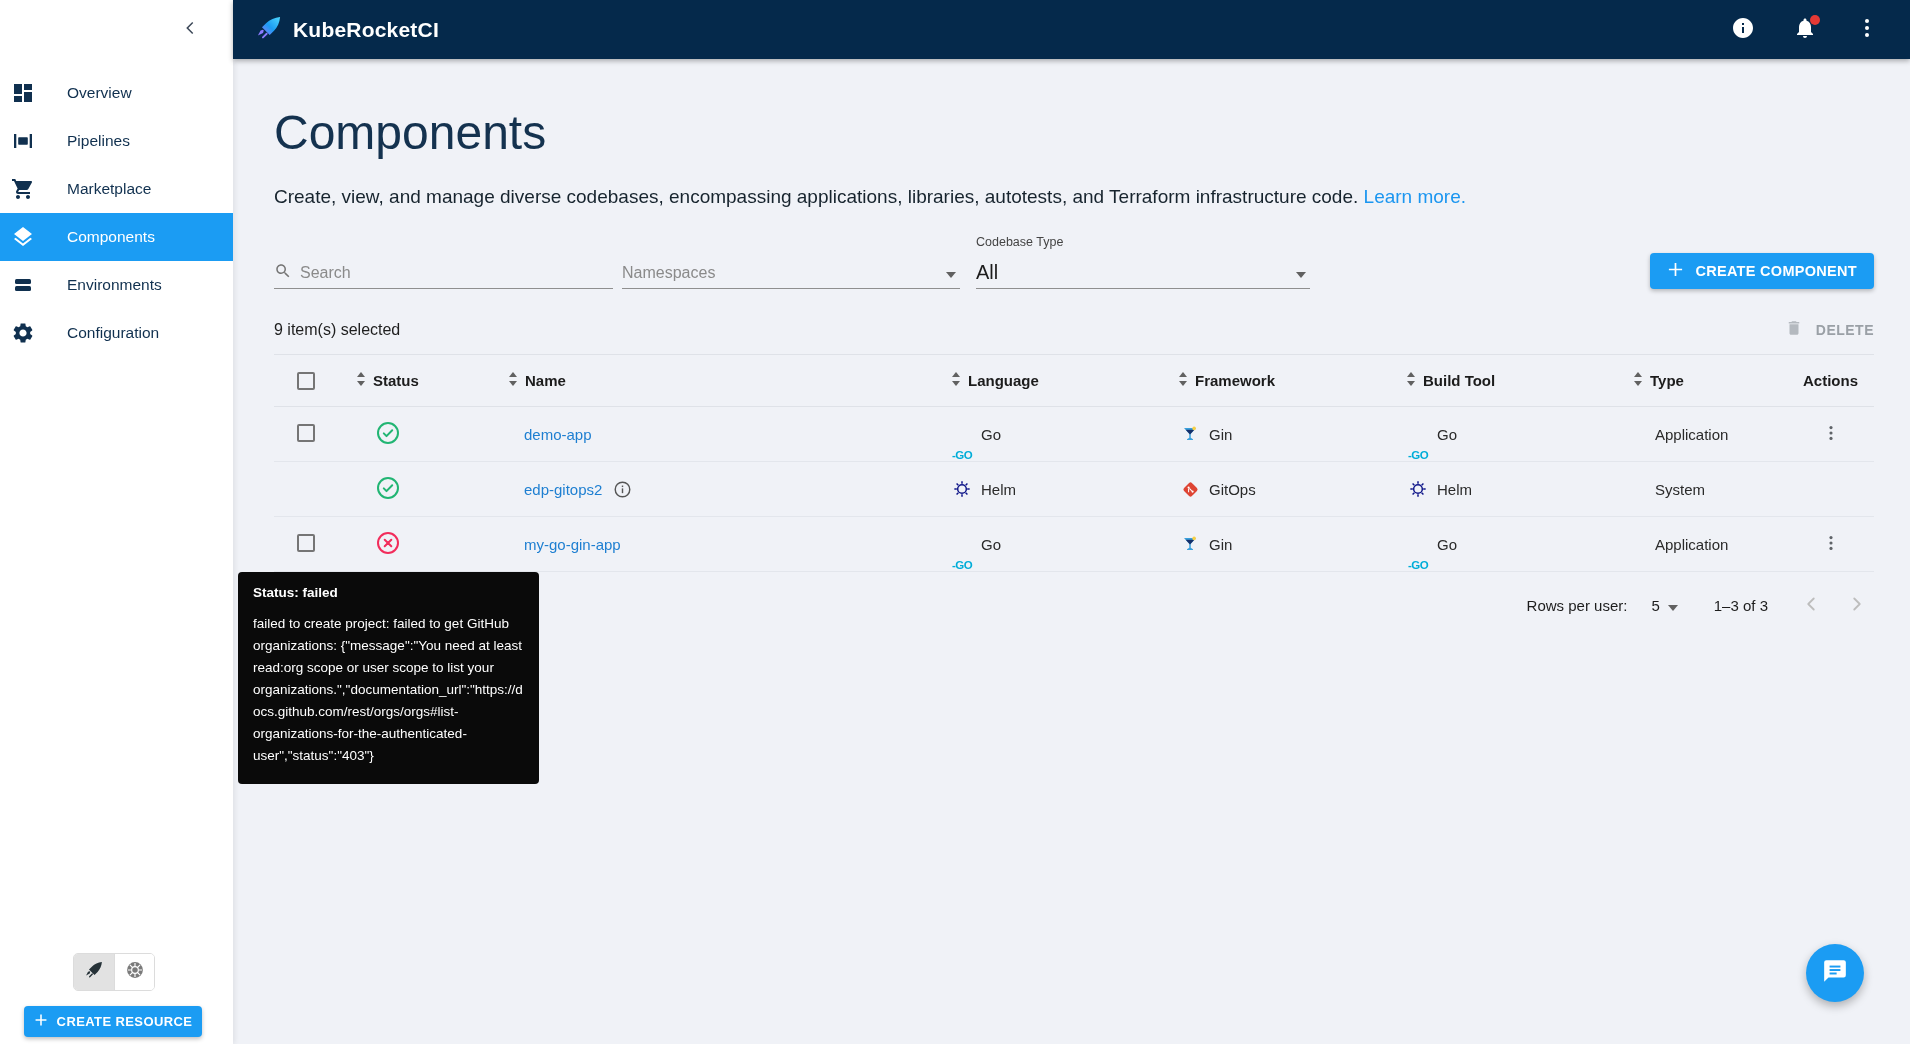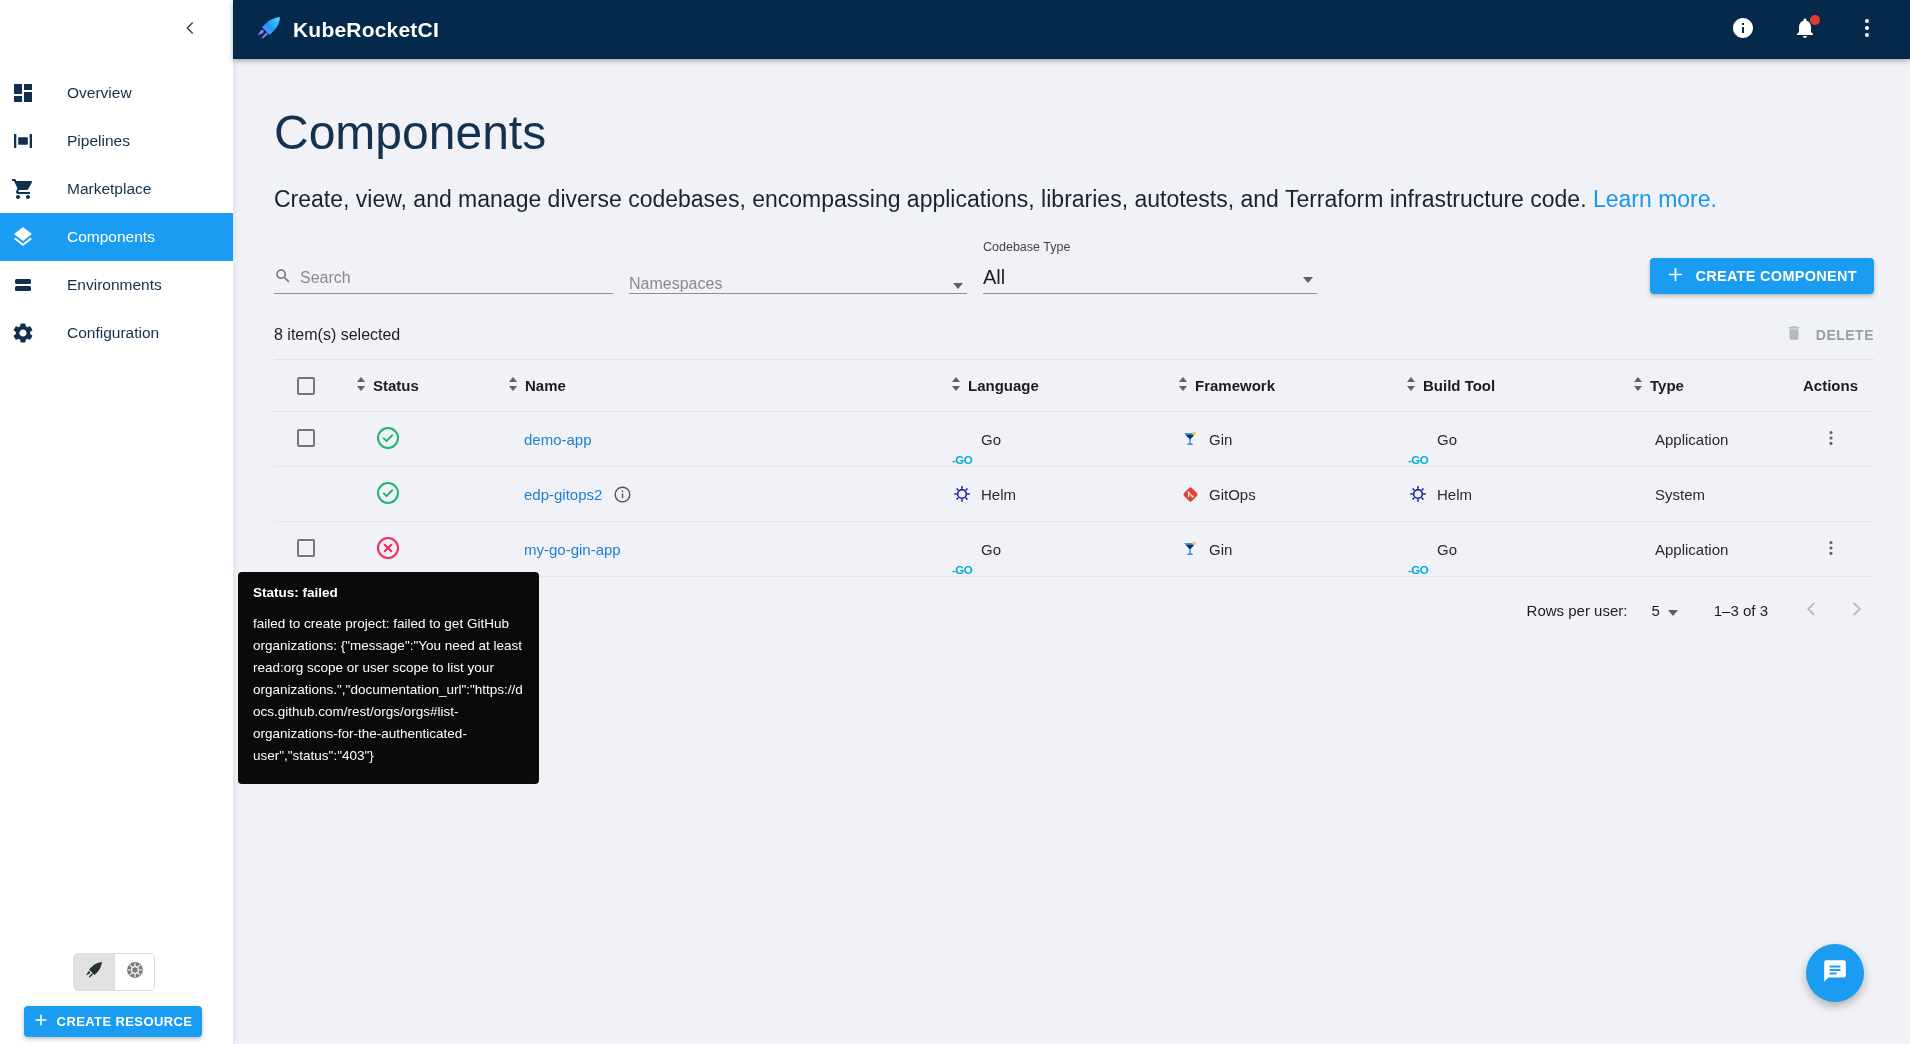--- a/index.html
+++ b/index.html
@@ -29,30 +29,30 @@
   .sidebar-bottom { margin-top:auto; padding:0 0 7px 24px; }
   .toggle-group { margin-left:49px; width:82px; height:38px; border:1px solid #dcdcdc; border-radius:5px; display:flex; overflow:hidden; background:#fff; margin-bottom:15px; }
   .toggle-btn { width:40px; display:flex; align-items:center; justify-content:center; cursor:pointer; background:#fff; }
   .toggle-btn.active { background:#e2e2e2; }
   .toggle-btn + .toggle-btn { border-left:1px solid #dcdcdc; }
   .create-resource-btn { width:178px; height:31px; background:#1b9cf3; color:#fff; border:none; border-radius:4px; font-size:13px; font-weight:700; letter-spacing:.4px; display:flex; align-items:center; justify-content:center; gap:9px; box-shadow:0 2px 4px rgba(0,0,0,.25); cursor:pointer; font-family:"Liberation Sans",sans-serif; }
 
   
   .main { position:absolute; left:233px; top:59px; right:0; bottom:0; padding:0 36px 0 41px; }
   .page-title { margin-top:46px; font-size:48px; font-weight:400; color:#14324f; line-height:1.15; }
-  .page-desc { margin-top:26px; font-size:23px; color:#17242e; }
+  .page-desc { margin-top:26px; font-size:19px; color:#17242e; }
   .learn-more { color:#1b96f0; cursor:pointer; }
 
   .filters { margin-top:45px; display:flex; align-items:flex-end; }
   .field { position:relative; border-bottom:1px solid #8f8f8f; height:32px; display:flex; align-items:center; }
   .search-field { width:339px; gap:8px; }
   .search-field input { border:none; outline:none; background:transparent; font-size:16px; color:#222; width:100%; font-family:"Liberation Sans",sans-serif; }
   .search-field input::placeholder { color:#8a8a8a; }
   .select-field { justify-content:space-between; cursor:pointer; padding-right:4px; }
-  .ns-field { width:338px; margin-left:16px;align-items:flex-end; }
+  .ns-field { width:338px; margin-left:9px; }
   .ns-value { color:#8a8a8a; font-size:16px; }
   .cb-field { width:334px; margin-left:16px; }
   .cb-value { color:#1d1d1d; font-size:20px; }
   .field-label { position:absolute; top:-22px; left:0; font-size:12.5px; color:#444; }
   .create-component-btn { margin-left:auto; height:36px; padding:0 17px; background:#1b9cf3; color:#fff; font-size:14.5px; font-weight:700; letter-spacing:.3px; border:none; border-radius:4px; display:flex; align-items:center; gap:11px; box-shadow:0 2px 4px rgba(0,0,0,.25); cursor:pointer; font-family:"Liberation Sans",sans-serif; }
 
   .selection-row { margin-top:30px; display:flex; align-items:center; justify-content:space-between; padding-bottom:14px; border-bottom:1px solid #dfe2e8; }
   .selected-text { font-size:16px; color:#1e1e1e; }
   .delete-btn { display:flex; align-items:center; gap:13px; color:#9aa0a6; font-size:14px; font-weight:700; letter-spacing:.5px; cursor:default; }
 
@@ -283,21 +283,21 @@
         <span>
           <svg width="17" height="17" viewBox="0 0 18 18">
               <path d="M9 2v14M2 9h14" stroke="#fff" stroke-width="1.8"></path>
             </svg>
         </span>
         <span>CREATE COMPONENT</span>
       </button>
     </div>
 
     <div class="selection-row">
-      <span class="selected-text">8 item(s) selected</span>
+      <span class="selected-text">9 item(s) selected</span>
       <div class="delete-btn">
         <span>
           <svg width="18" height="18" viewBox="0 0 24 24">
               <path d="M6 19c0 1.1.9 2 2 2h8c1.1 0 2-.9 2-2V7H6v12zM19 4h-3.5l-1-1h-5l-1 1H5v2h14V4z" fill="#b4b9bf"></path>
             </svg>
         </span>
         <span>DELETE</span>
       </div>
     </div>
 

